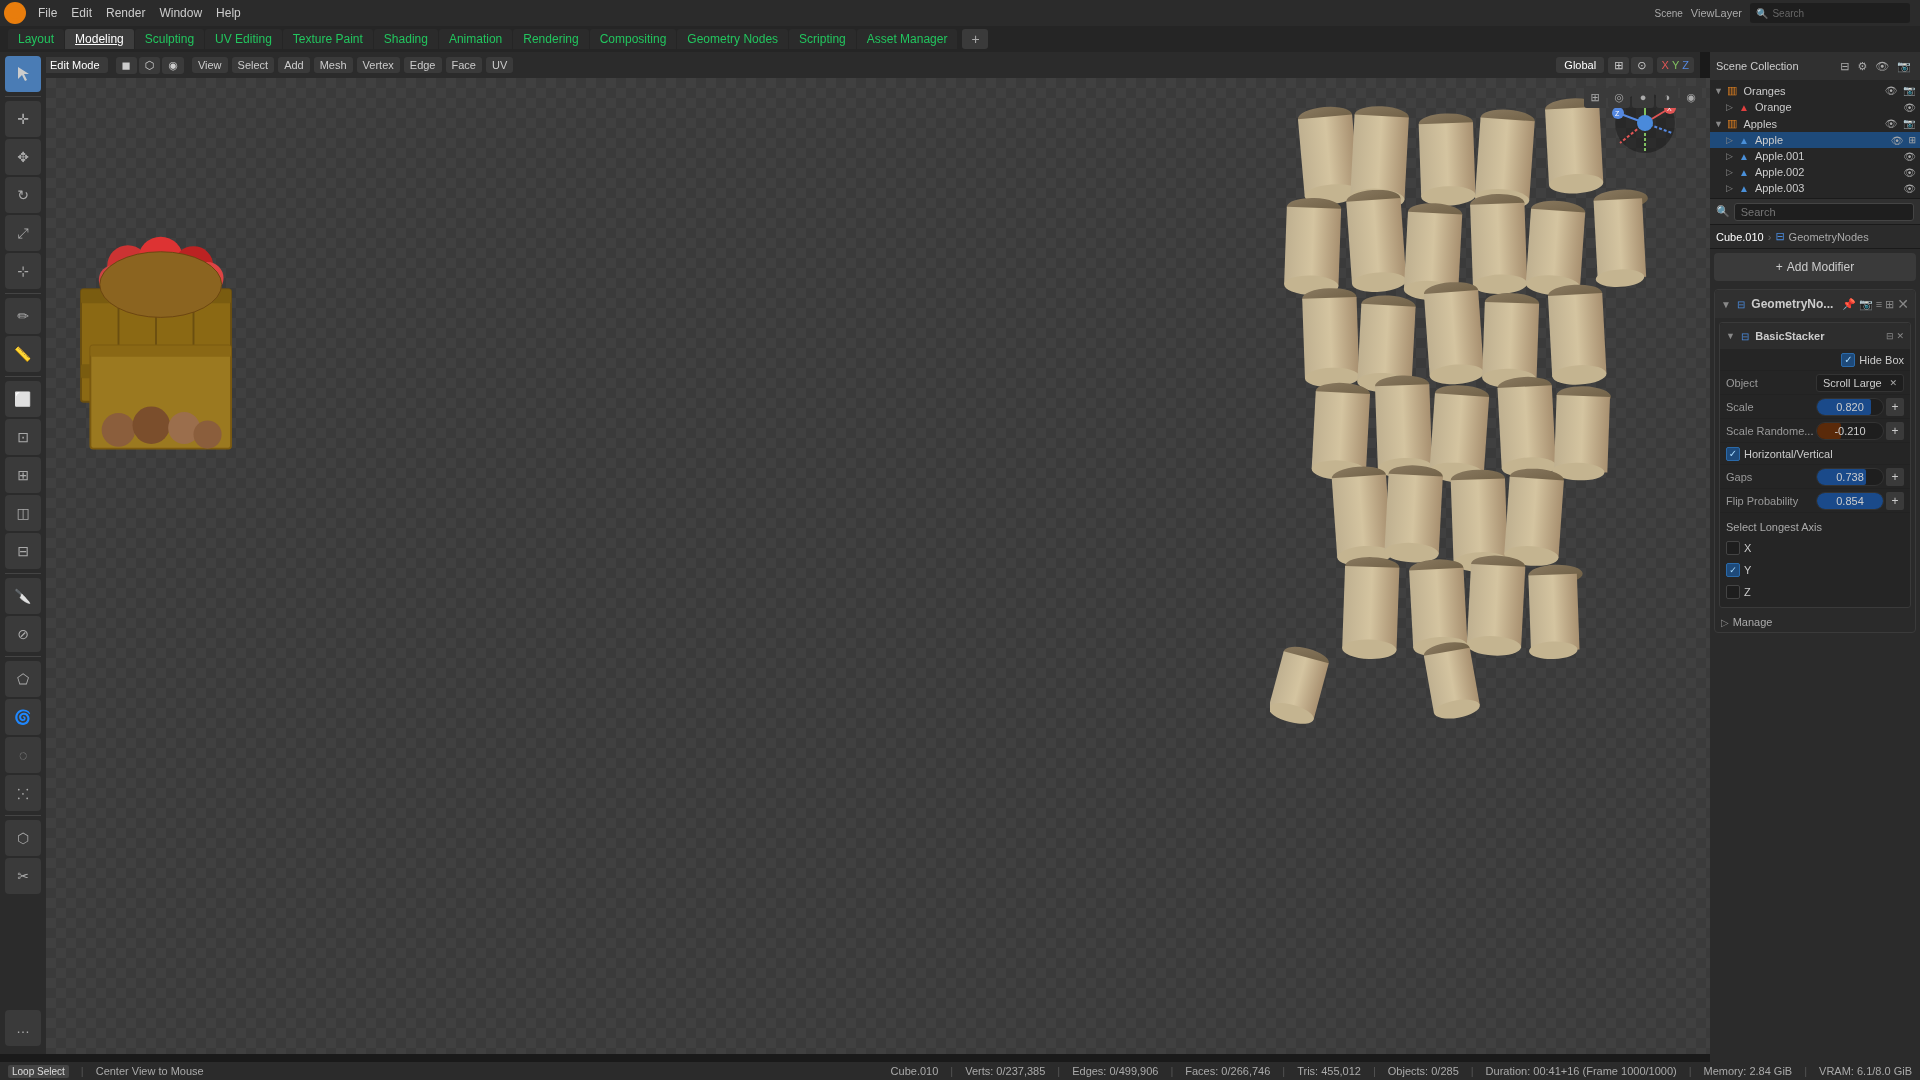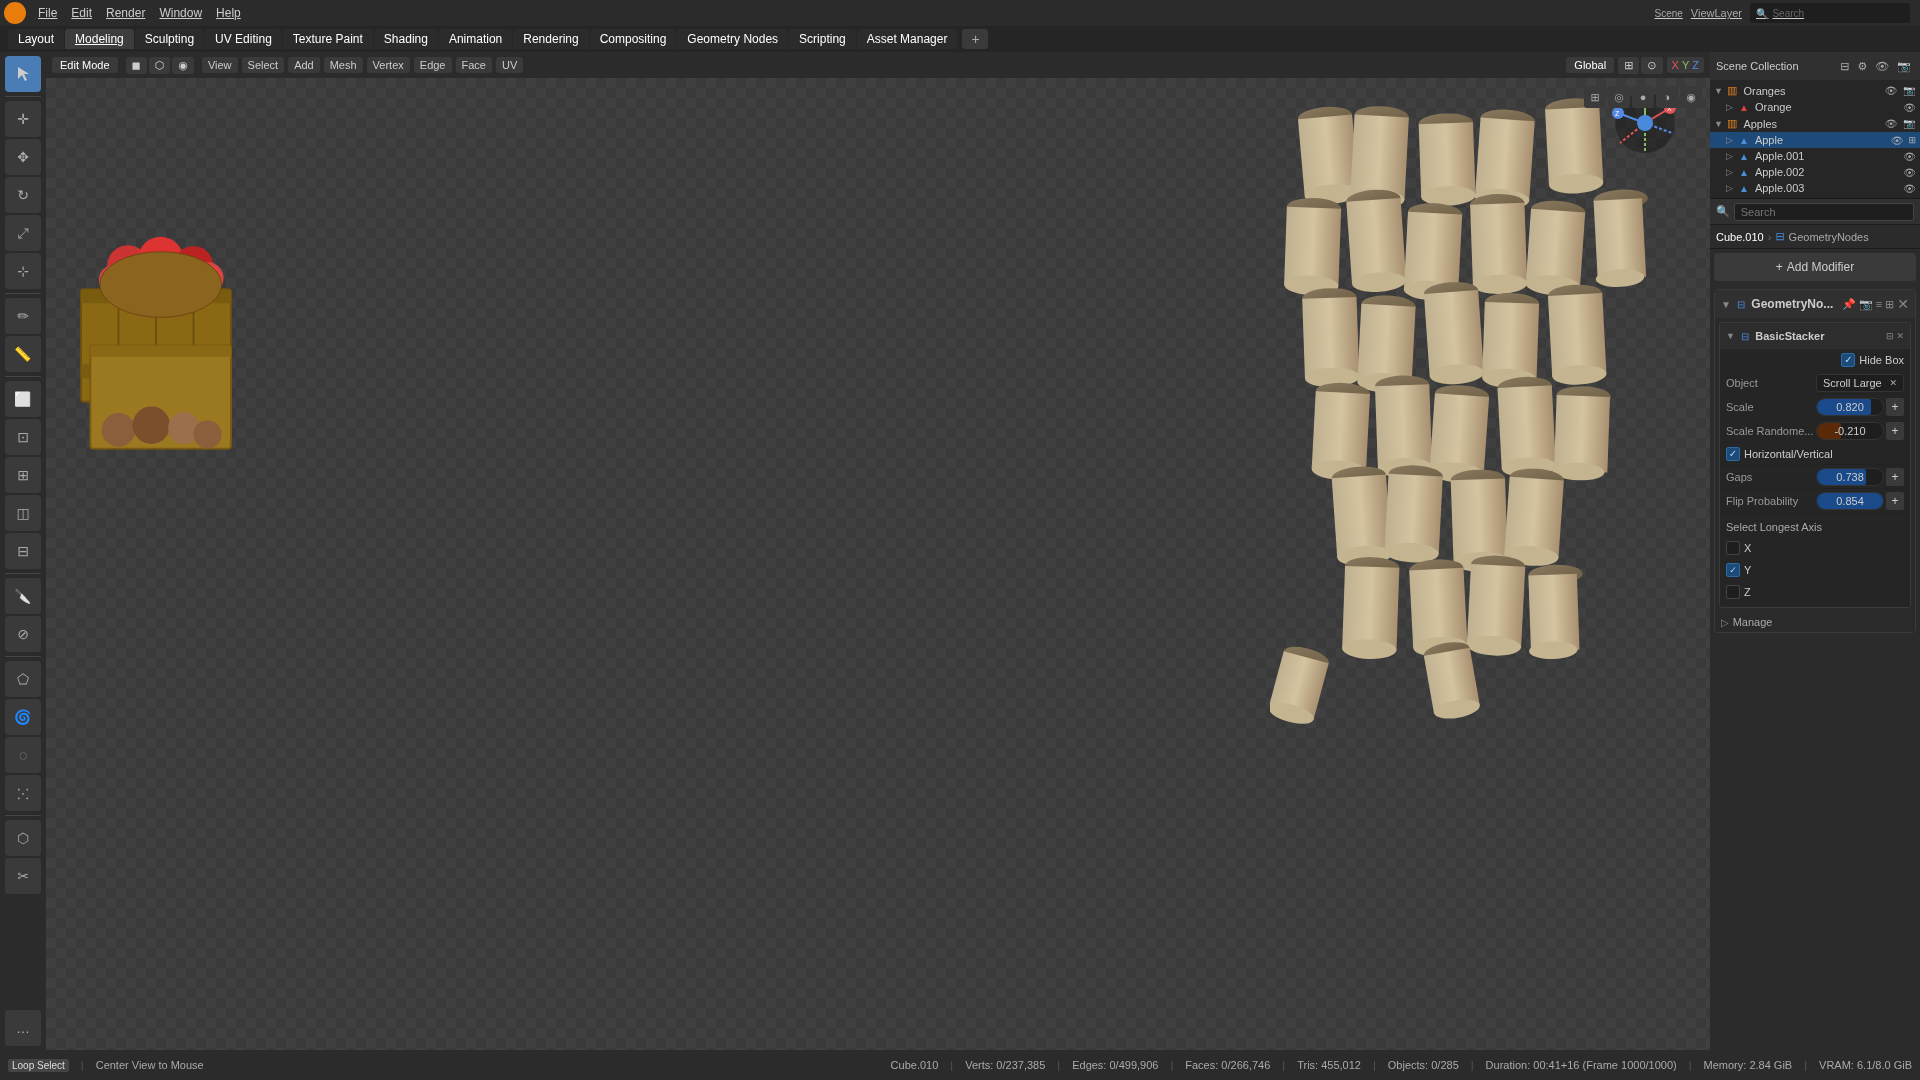--- a/index.html
+++ b/index.html
@@ -20,21 +20,20 @@
       height: 26px;
       background: #2b2b2b;
       display: flex;
       align-items: center;
       padding: 0 4px;
       gap: 2px;
       position: absolute;
       top: 0;
       left: 0;
       z-index: 100;
-      text-decoration: underline;
     }
     .menu-logo {
       width: 22px;
       height: 22px;
       background: #e87d0d;
       border-radius: 50%;
       display: flex;
       align-items: center;
       justify-content: center;
       margin-right: 4px;
@@ -57,21 +56,21 @@
       align-items: center;
       padding: 0 60px 0 8px;
       gap: 1px;
       position: absolute;
       top: 26px;
       left: 0;
       z-index: 99;
     }
     .ws-tab {
       padding: 3px 10px;
-      color: #ffffff;
+      color: #22c55e;
       cursor: pointer;
       font-size: 12px;
       border-radius: 3px 3px 0 0;
       background: #2b2b2b;
     }
     .ws-tab.active {
       background: #3d3d3d;
       color: #fff;
       text-decoration: underline;
     }
@@ -459,21 +458,21 @@
       color: #aaa;
       gap: 4px;
     }
 
     
     #status-bar {
       position: absolute;
       bottom: 0;
       left: 0;
       width: 100%;
-      height: 30px;
+      height: 18px;
       background: #2b2b2b;
       display: flex;
       align-items: center;
       padding: 0 8px;
       gap: 12px;
       font-size: 11px;
       color: #aaa;
       z-index: 100;
     }
     .status-item { display: flex; align-items: center; gap: 3px; }
@@ -528,21 +527,21 @@
   <div class="ws-tab">Shading</div>
   <div class="ws-tab">Animation</div>
   <div class="ws-tab">Rendering</div>
   <div class="ws-tab">Compositing</div>
   <div class="ws-tab">Geometry Nodes</div>
   <div class="ws-tab">Scripting</div>
   <div class="ws-tab">Asset Manager</div>
   <div style="width:26px; height:20px; background:#3a3a3a; border-radius:3px; display:flex; align-items:center; justify-content:center; margin-left:4px; cursor:pointer; font-size:14px; color:#aaa;">+</div>
 </div>
 
-<div id="viewport-header" style="top:52px; left:46px;">
+<div id="viewport-header" style="top:52px; left:36px;">
 
   <div class="vp-select">Edit Mode</div>
 
   <div style="display:flex; gap:2px; align-items:center; margin:0 4px;">
     <div class="vp-btn" title="Solid">◼</div>
     <div class="vp-btn" title="Wireframe">⬡</div>
     <div class="vp-btn" title="Rendered">◉</div>
   </div>
   <div class="vp-btn">View</div>
   <div class="vp-btn">Select</div>

